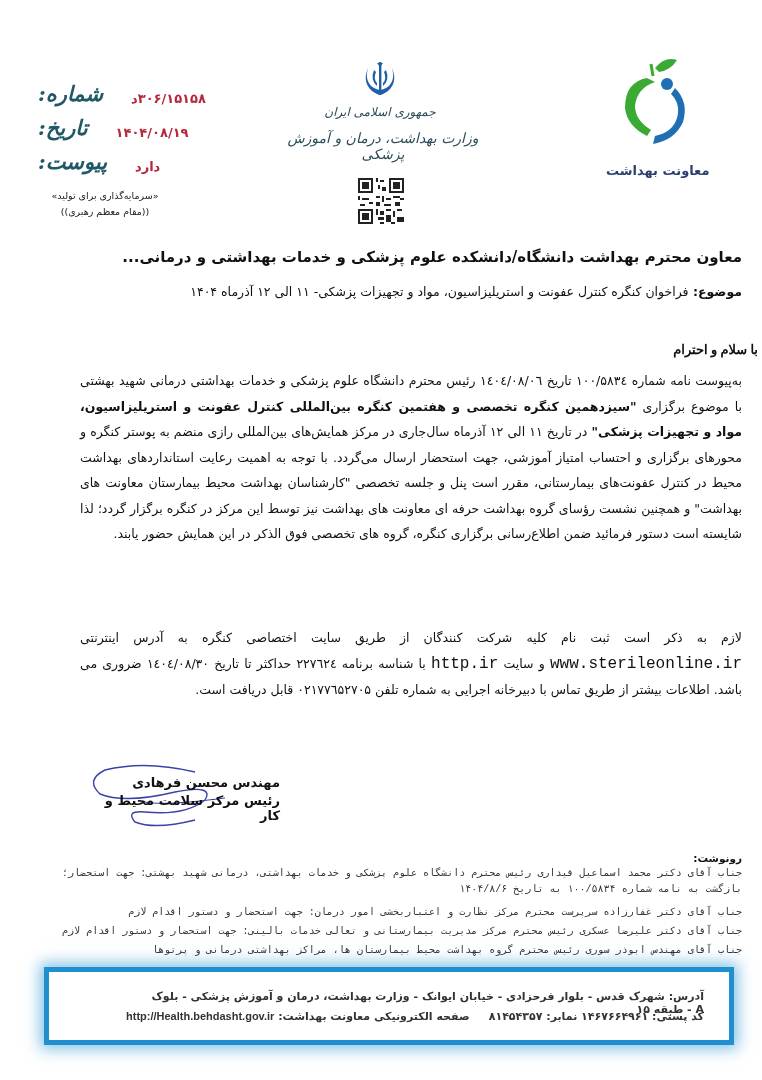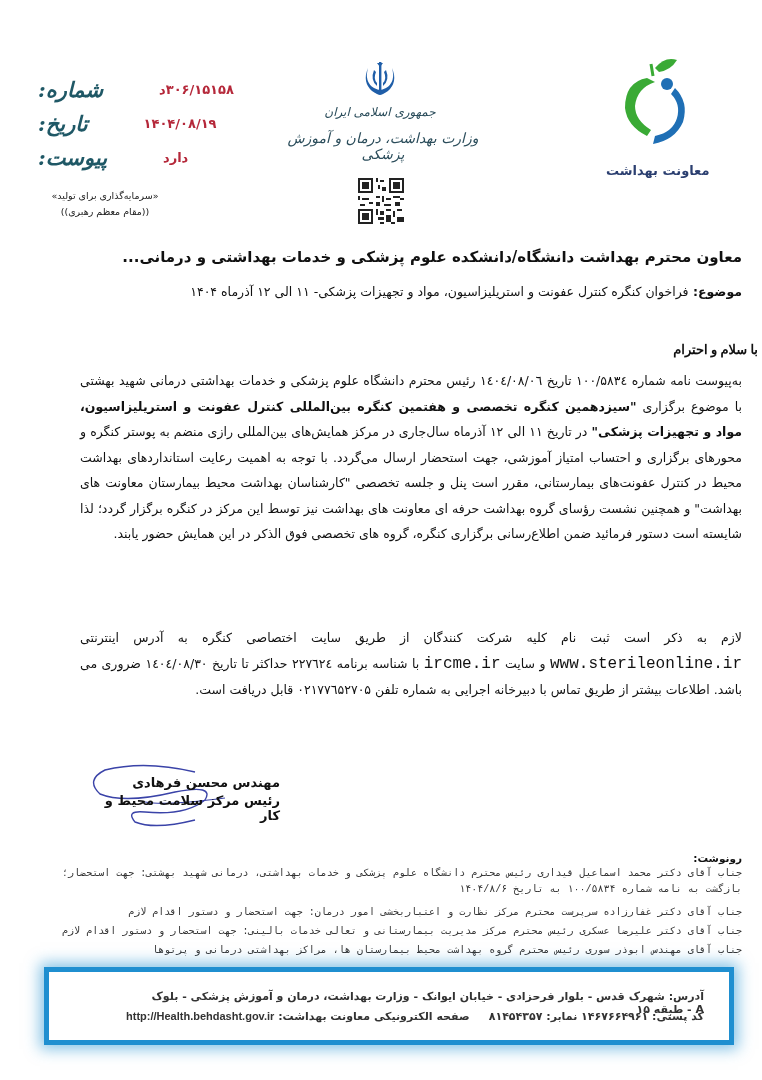--- a/index.html
+++ b/index.html
@@ -5,21 +5,21 @@
   html, body { margin:0; padding:0; }
   body {
     width:762px; height:1080px; background:#ffffff; position:relative; overflow:hidden;
     font-family:"DejaVu Sans", sans-serif; color:#111;
   }
   .abs { position:absolute; }
   .rtl { direction:rtl; text-align:right; }
 
   
   .meta { left:30px; top:72px; width:190px; }
-  .meta-row { display:flex; flex-direction:row-reverse; align-items:center; justify-content:flex-start; height:34px;gap:28px; }
+  .meta-row { display:flex; flex-direction:row-reverse; align-items:flex-end; justify-content:flex-start; height:34px; }
   .meta-key { font-family:"DejaVu Serif", serif; font-weight:bold; font-style:italic; color:#1f5866; font-size:21px; margin-left:8px; }
   .meta-val { color:#b5283a; font-size:13px; font-weight:bold;padding-left:28px; }
   .slogan { left:30px; top:188px; width:150px; font-size:9.5px; text-align:center; line-height:16px; color:#222; }
 
   
   .emblem { left:360px; top:58px; width:40px; height:40px; }
   .gov1 { left:290px; top:105px; width:180px; text-align:center; font-family:"DejaVu Serif", serif; font-style:italic; color:#2a4c5a; font-size:12px; }
   .gov2 { left:278px; top:130px; width:210px; text-align:center; font-family:"DejaVu Serif", serif; font-style:italic; color:#2a4c5a; font-size:14px; }
   .qr { left:358px; top:178px; width:46px; height:46px; }
 
@@ -140,21 +140,21 @@
 <div class="abs subject rtl">
   <span>موضوع:</span>
   <span style="font-weight:normal;">فراخوان کنگره کنترل عفونت و استریلیزاسیون، مواد و تجهیزات پزشکی- ۱۱ الی ۱۲ آذرماه ۱۴۰۴</span>
 </div>
 <div class="abs greeting rtl">با سلام و احترام</div>
 
 <div class="abs para p1 rtl">
   <span>به‌پیوست نامه شماره ۱۰۰/۵۸۳٤ تاریخ ۱٤۰٤/۰۸/۰٦ رئیس محترم دانشگاه علوم پزشکی و خدمات بهداشتی درمانی شهید بهشتی با موضوع برگزاری </span><span class="b">"سیزدهمین کنگره تخصصی و هفتمین کنگره بین‌المللی کنترل عفونت و استریلیزاسیون، مواد و تجهیزات پزشکی"</span><span> در تاریخ ۱۱ الی ۱۲ آذرماه سال‌جاری در مرکز همایش‌های بین‌المللی رازی منضم به پوستر کنگره و محورهای برگزاری و احتساب امتیاز آموزشی، جهت استحضار ارسال می‌گردد. با توجه به اهمیت رعایت استانداردهای بهداشت محیط در کنترل عفونت‌های بیمارستانی، مقرر است پنل و جلسه تخصصی "کارشناسان بهداشت محیط بیمارستان معاونت های بهداشت" و همچنین نشست رؤسای گروه بهداشت حرفه ای معاونت های بهداشت نیز توسط این مرکز در کنگره برگزار گردد؛ لذا شایسته است دستور فرمائید ضمن اطلاع‌رسانی برگزاری کنگره، گروه های تخصصی فوق الذکر در این همایش حضور یابند.</span>
 </div>
 <div class="abs para p2 rtl">
-  <span>لازم به ذکر است ثبت نام کلیه شرکت کنندگان از طریق سایت اختصاصی کنگره به آدرس اینترنتی </span><span class="ltr">www.sterileonline.ir</span><span> و سایت </span><span class="ltr">ircme.ir</span><span> با شناسه برنامه ۲۲۷٦۲٤ حداکثر تا تاریخ ۱٤۰٤/۰۸/۳۰ ضروری می باشد. اطلاعات بیشتر از طریق تماس با دبیرخانه اجرایی به شماره تلفن ۰۲۱۷۷٦۵۲۷۰۵ قابل دریافت است.</span>
+  <span>لازم به ذکر است ثبت نام کلیه شرکت کنندگان از طریق سایت اختصاصی کنگره به آدرس اینترنتی </span><span class="ltr">www.sterileonline.ir</span><span> و سایت </span><span class="ltr">http.ir</span><span> با شناسه برنامه ۲۲۷٦۲٤ حداکثر تا تاریخ ۱٤۰٤/۰۸/۳۰ ضروری می باشد. اطلاعات بیشتر از طریق تماس با دبیرخانه اجرایی به شماره تلفن ۰۲۱۷۷٦۵۲۷۰۵ قابل دریافت است.</span>
 </div>
 
 <svg class="abs sig-svg" viewBox="0 0 200 80">
   <path d="M110 12 Q60 0 20 10 Q0 20 15 34 Q40 44 90 32 Q130 24 120 40 Q100 56 60 52 Q40 50 50 62 Q70 70 110 60" fill="none" stroke="#3a43a8" stroke-width="1.4"></path>
   <path d="M60 42 Q80 46 140 38" fill="none" stroke="#3a43a8" stroke-width="1.2"></path>
 </svg>
 <div class="abs sig-name rtl">مهندس محسن فرهادی</div>
 <div class="abs sig-title rtl">رئیس مرکز سلامت محیط و کار</div>
 
 <div class="abs cc-title rtl">رونوشت:</div>

